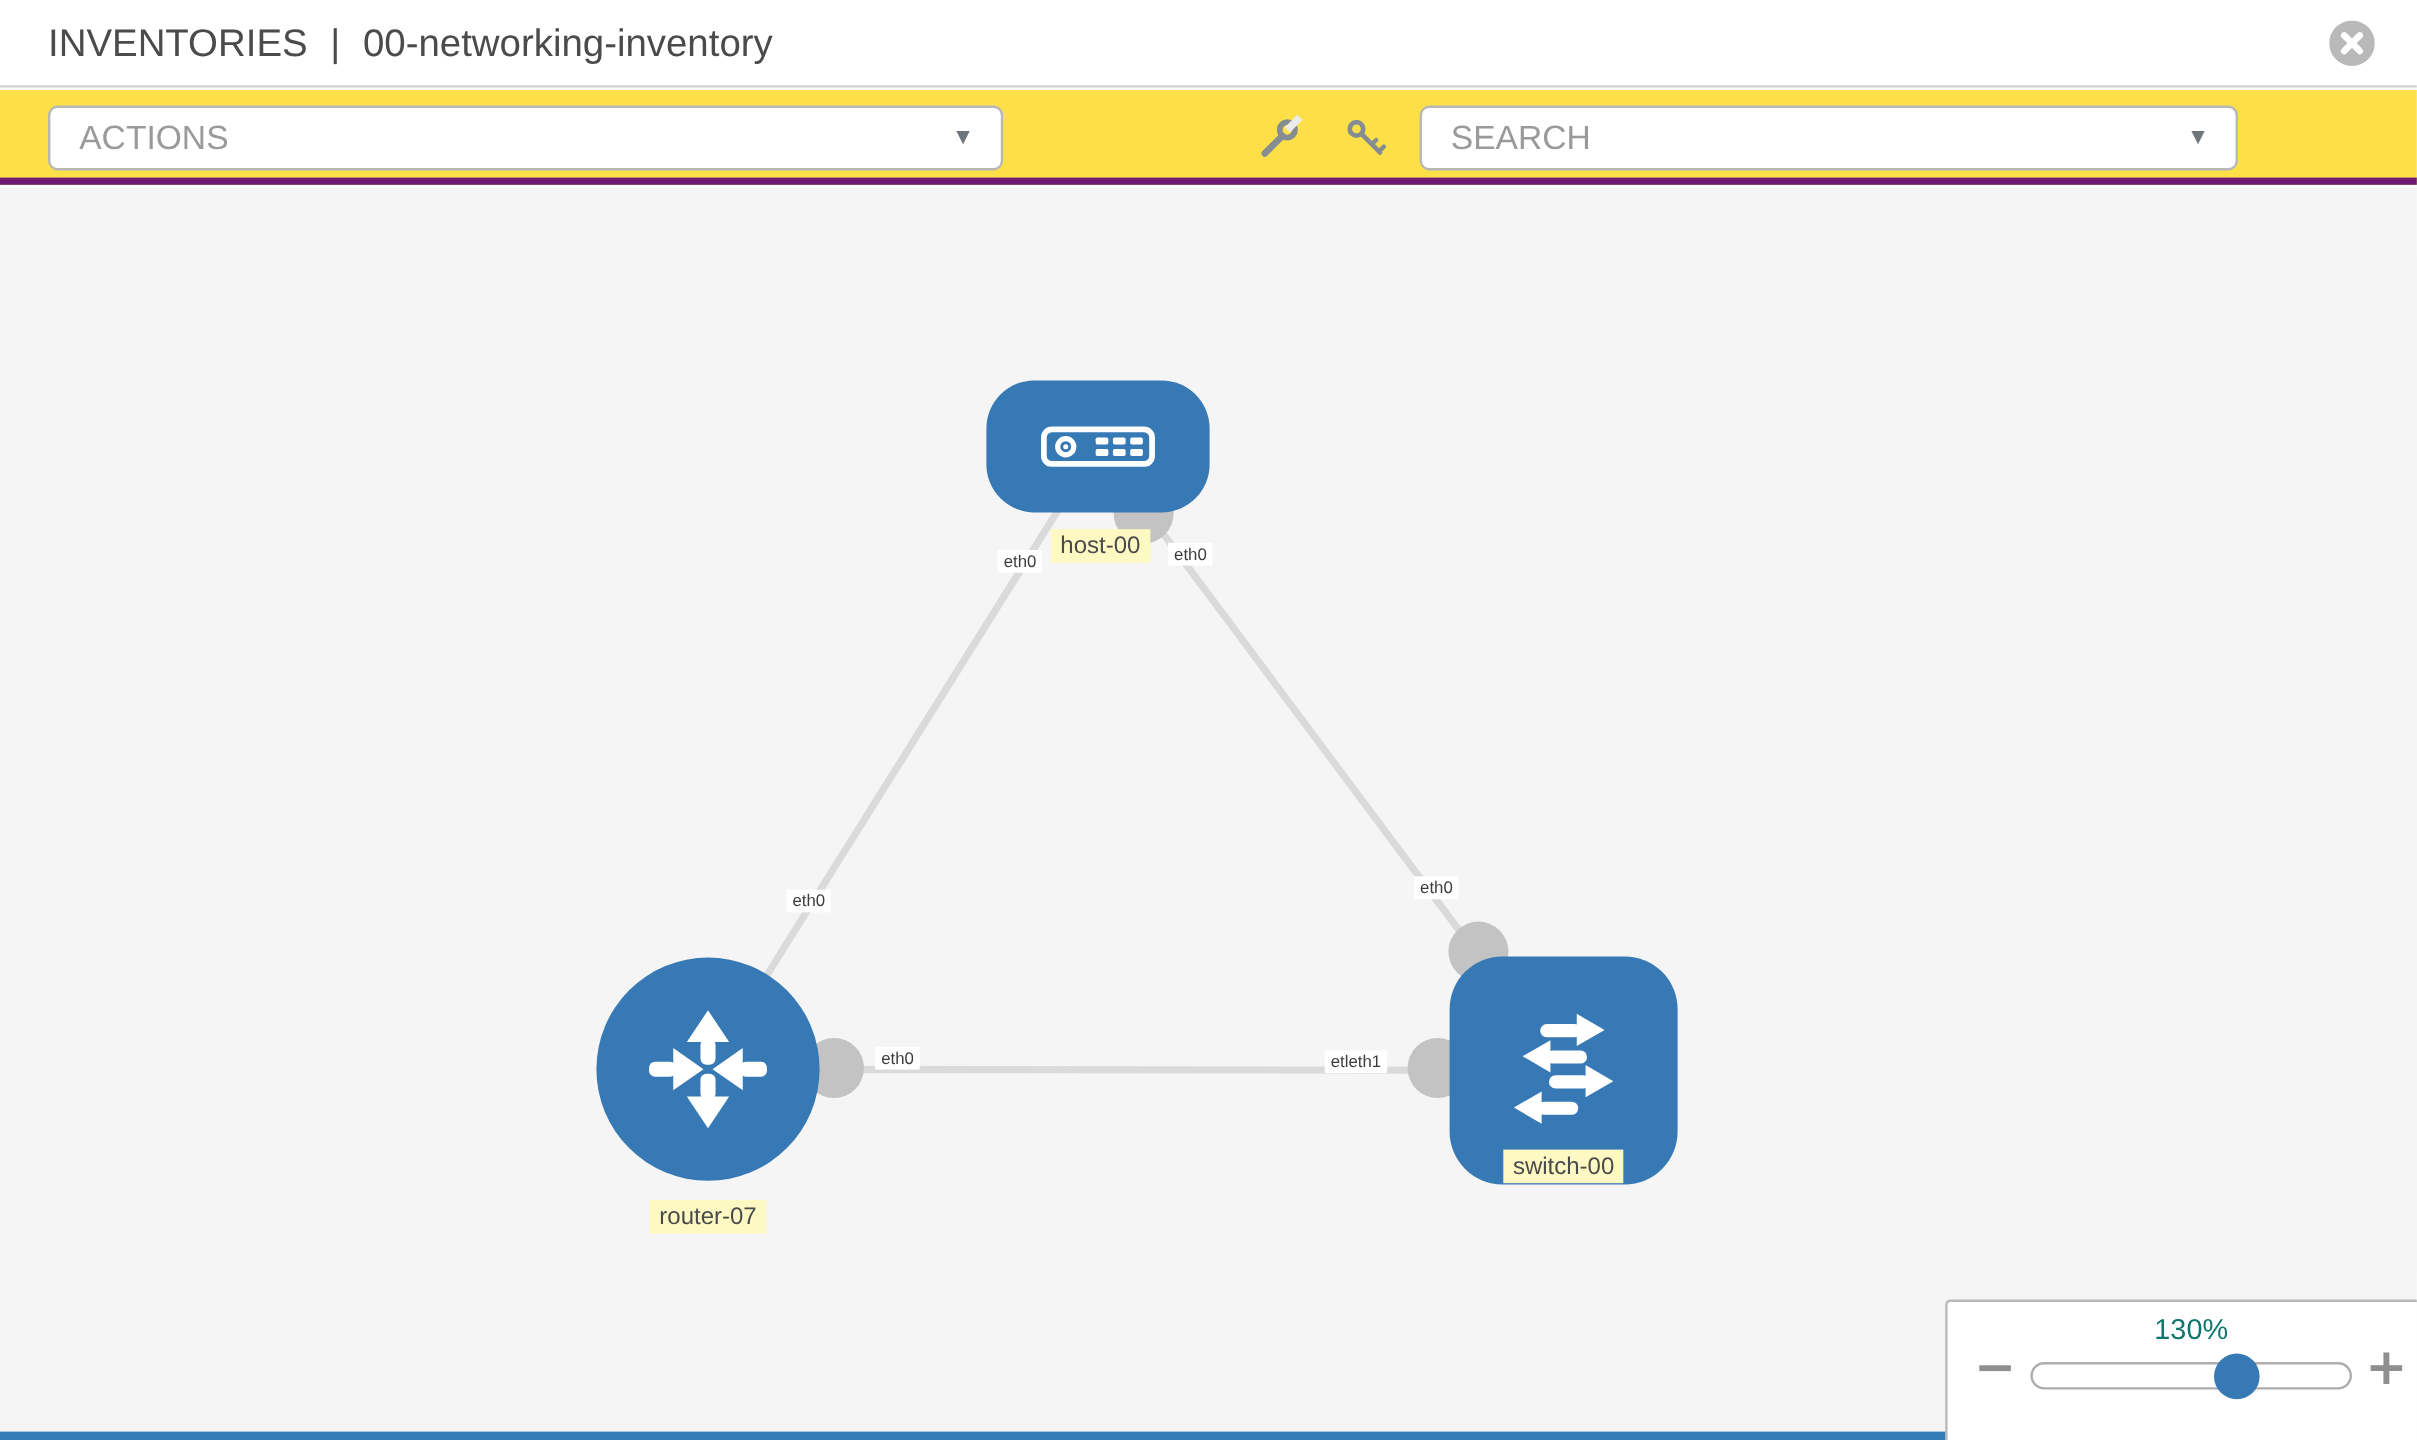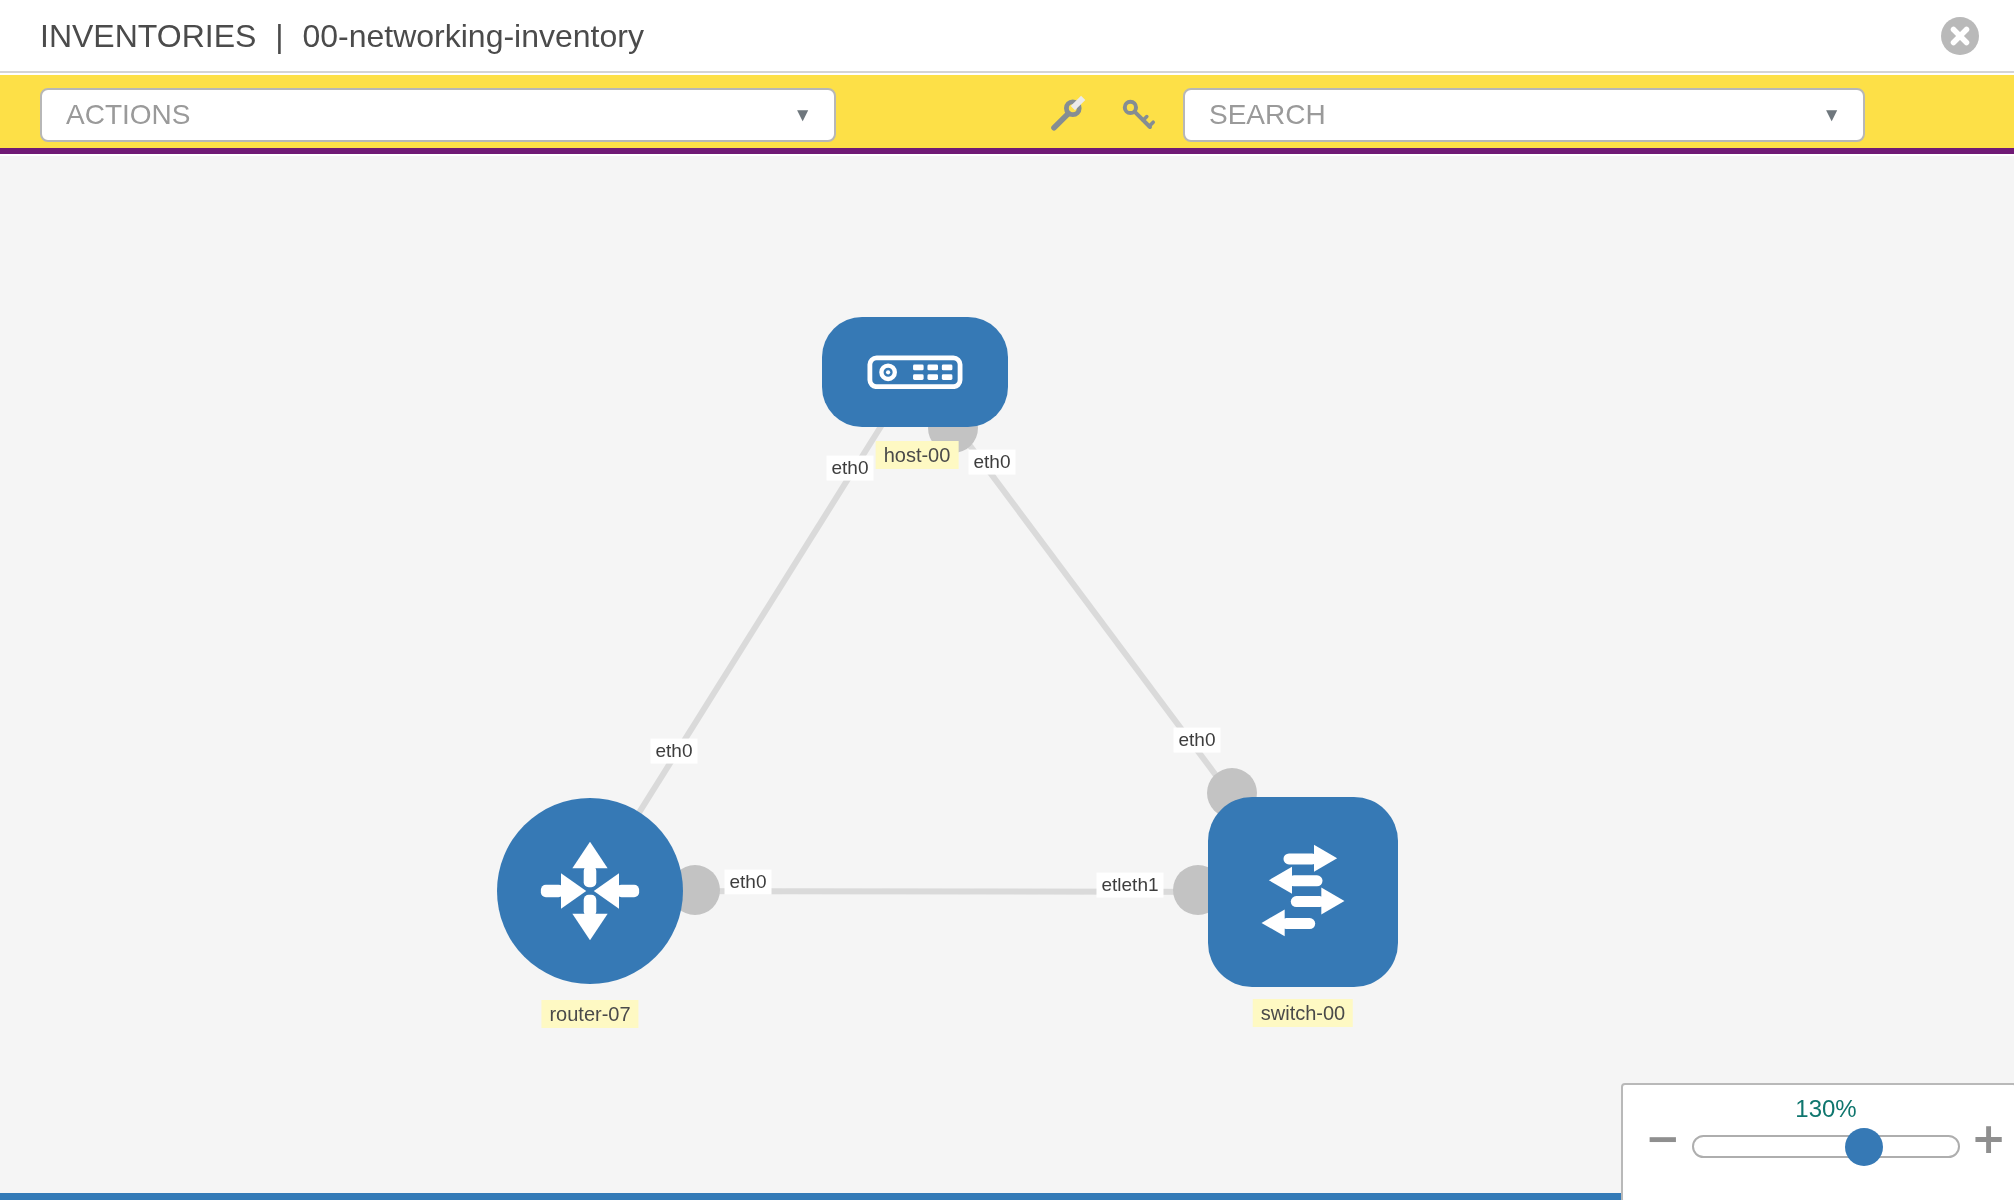--- a/index.html
+++ b/index.html
@@ -31,21 +31,21 @@
 
   
   .canvas { position: absolute; top: 156px; left: 0; width: 2014px; height: 1044px;
     background: #f5f5f5; overflow: hidden; }
   .links-svg { position: absolute; top: 0; left: 0; }
   .node { position: absolute; display: flex; align-items: center; justify-content: center;
     cursor: pointer; }
   .node-label { position: absolute; transform: translate(-50%, -50%); background: #fef9c3;
     color: #4a4a4a; font-size: 20px; padding: 3px 8px; white-space: nowrap; line-height: 1.1; }
   .iface-label { position: absolute; transform: translate(-50%, -50%); background: #fff;
-    color: #3d3d3d; font-size: 19px; padding: 2px 5px; white-space: nowrap; line-height: 1.1; }
+    color: #3d3d3d; font-size: 14px; padding: 2px 5px; white-space: nowrap; line-height: 1.1; }
 
   
   .zoom-panel { position: absolute; left: 1621px; top: 927px; width: 396px; height: 120px;
     background: #fff; border: 2px solid #b9b9b9; border-radius: 4px; }
   .zoom-value { position: absolute; left: 69px; top: 10px; width: 268px; text-align: center;
     font-size: 24px; color: #0f766e; }
   .zoom-minus, .zoom-plus { position: absolute; top: 33px; border: none; background: transparent;
     font-size: 42px; font-weight: bold; color: #8f8f8f; cursor: pointer; line-height: 1;
     font-family: "DejaVu Sans", sans-serif; }
   .zoom-minus { left: 22px; }
@@ -175,20 +175,20 @@
      <polygon points="22,42 41,31 41,53"></polygon>
             <rect x="38" y="38" width="28" height="9" rx="4.5"></rect>
      <polygon points="84,59 65,48 65,70"></polygon>
             <rect x="40" y="55" width="28" height="9" rx="4.5"></rect>
      <polygon points="16,77 35,66 35,88"></polygon>
             <rect x="32" y="73" width="28" height="9" rx="4.5"></rect>
           </g>
         </svg>
       </span>
     </div>
-    <div class="node-label" style="left: 1303px; top: 857px;">switch-00</div>
+    <div class="node-label" style="left: 1303px; top: 816px;">switch-00</div>
     <div class="iface-label" style="left: 850px; top: 312px;">eth0</div>
     <div class="iface-label" style="left: 992px; top: 306px;">eth0</div>
     <div class="iface-label" style="left: 674px; top: 595px;">eth0</div>
     <div class="iface-label" style="left: 1197px; top: 584px;">eth0</div>
     <div class="iface-label" style="left: 748px; top: 726px;">eth0</div>
     <div class="iface-label" style="left: 1130px; top: 729px;">etleth1</div>
   </div>
 
 </body></html>

